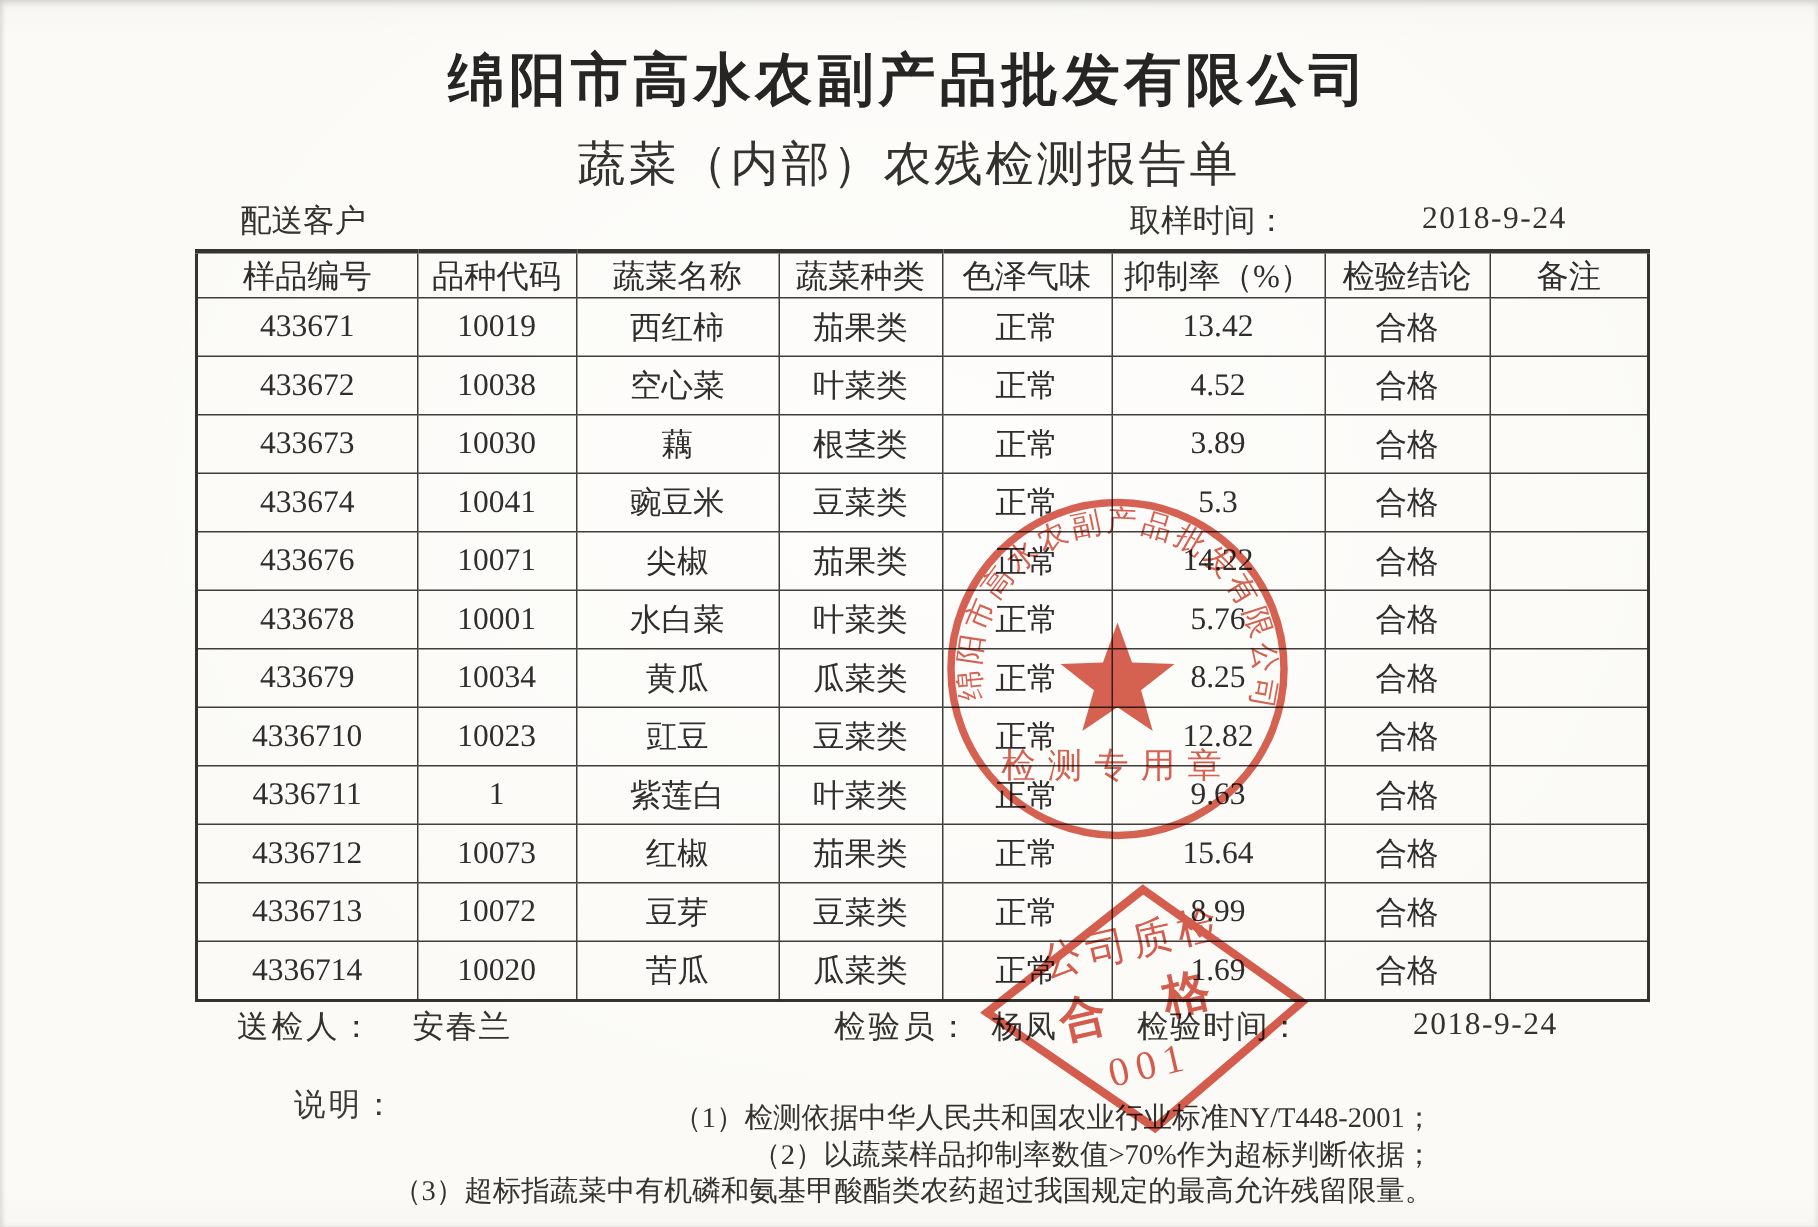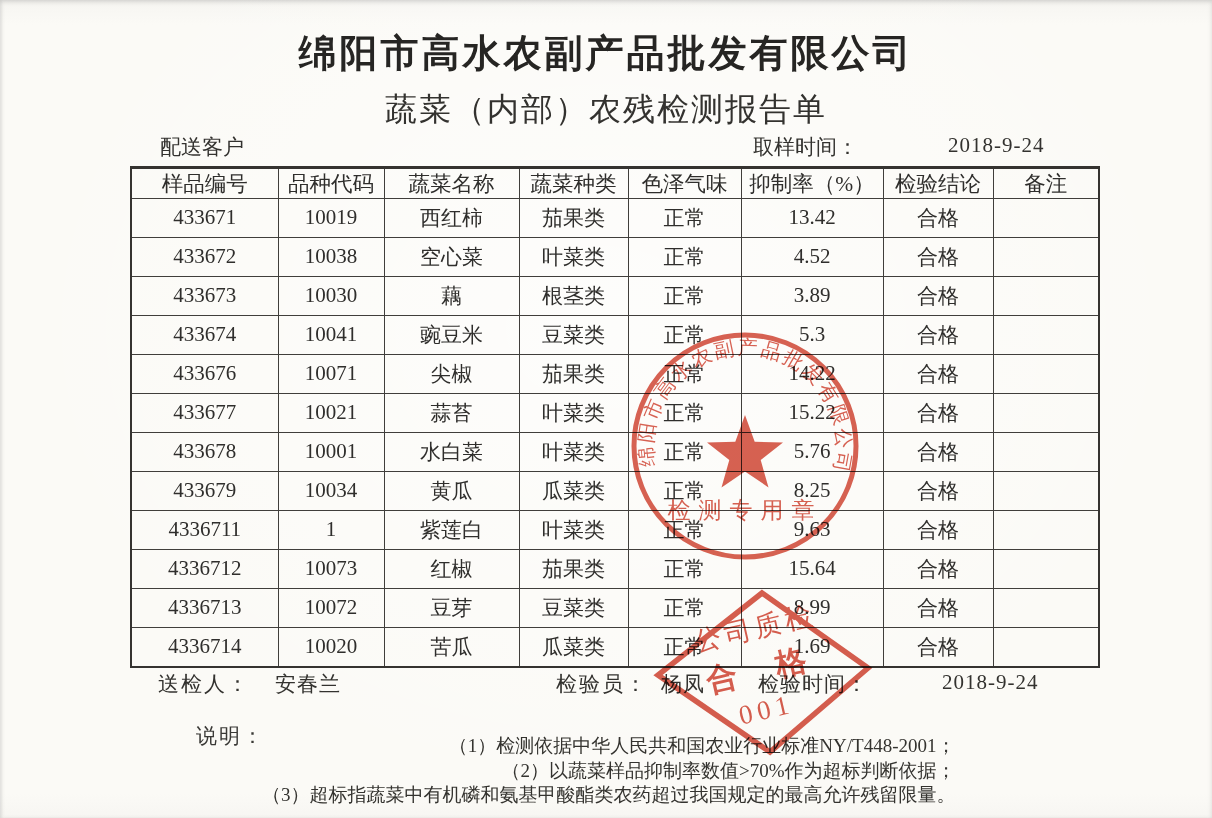--- a/index.html
+++ b/index.html
@@ -127,46 +127,46 @@
           <td>433676</td>
           <td>10071</td>
           <td>尖椒</td>
           <td>茄果类</td>
           <td>正常</td>
           <td>14.22</td>
           <td>合格</td>
           <td></td>
         </tr>
         <tr>
-          <td>433677</td>
-          <td>10021</td>
-          <td>蒜苔</td>
-          <td>叶菜类</td>
-          <td>正常</td>
-          <td>15.22</td>
-          <td>合格</td>
-          <td></td>
-        </tr>
-        <tr>
           <td>433678</td>
           <td>10001</td>
           <td>水白菜</td>
           <td>叶菜类</td>
           <td>正常</td>
           <td>5.76</td>
           <td>合格</td>
           <td></td>
         </tr>
         <tr>
           <td>433679</td>
           <td>10034</td>
           <td>黄瓜</td>
           <td>瓜菜类</td>
           <td>正常</td>
           <td>8.25</td>
+          <td>合格</td>
+          <td></td>
+        </tr>
+        <tr>
+          <td>4336710</td>
+          <td>10023</td>
+          <td>豇豆</td>
+          <td>豆菜类</td>
+          <td>正常</td>
+          <td>12.82</td>
           <td>合格</td>
           <td></td>
         </tr>
         <tr>
           <td>4336711</td>
           <td>1</td>
           <td>紫莲白</td>
           <td>叶菜类</td>
           <td>正常</td>
           <td>9.63</td>

